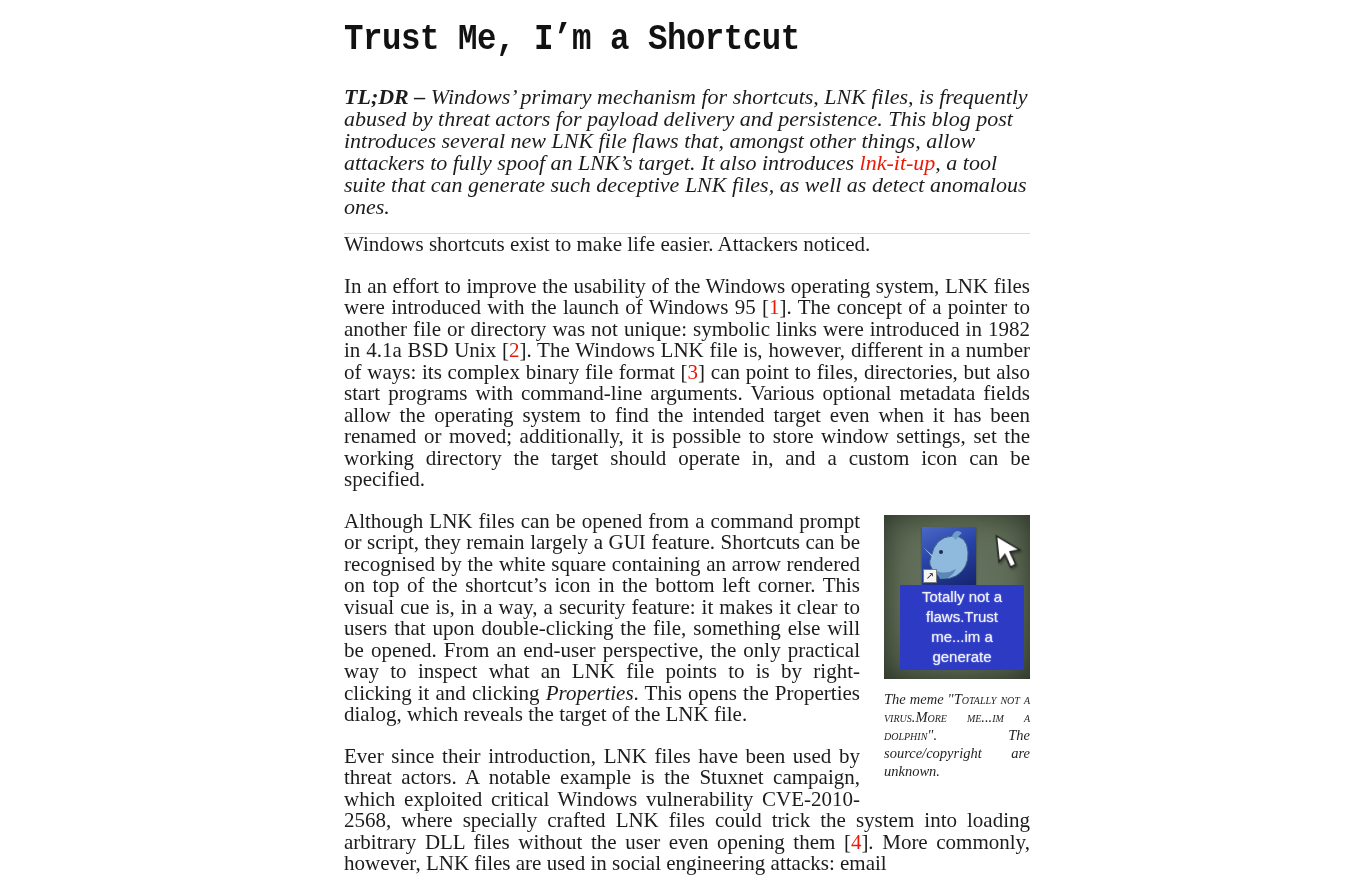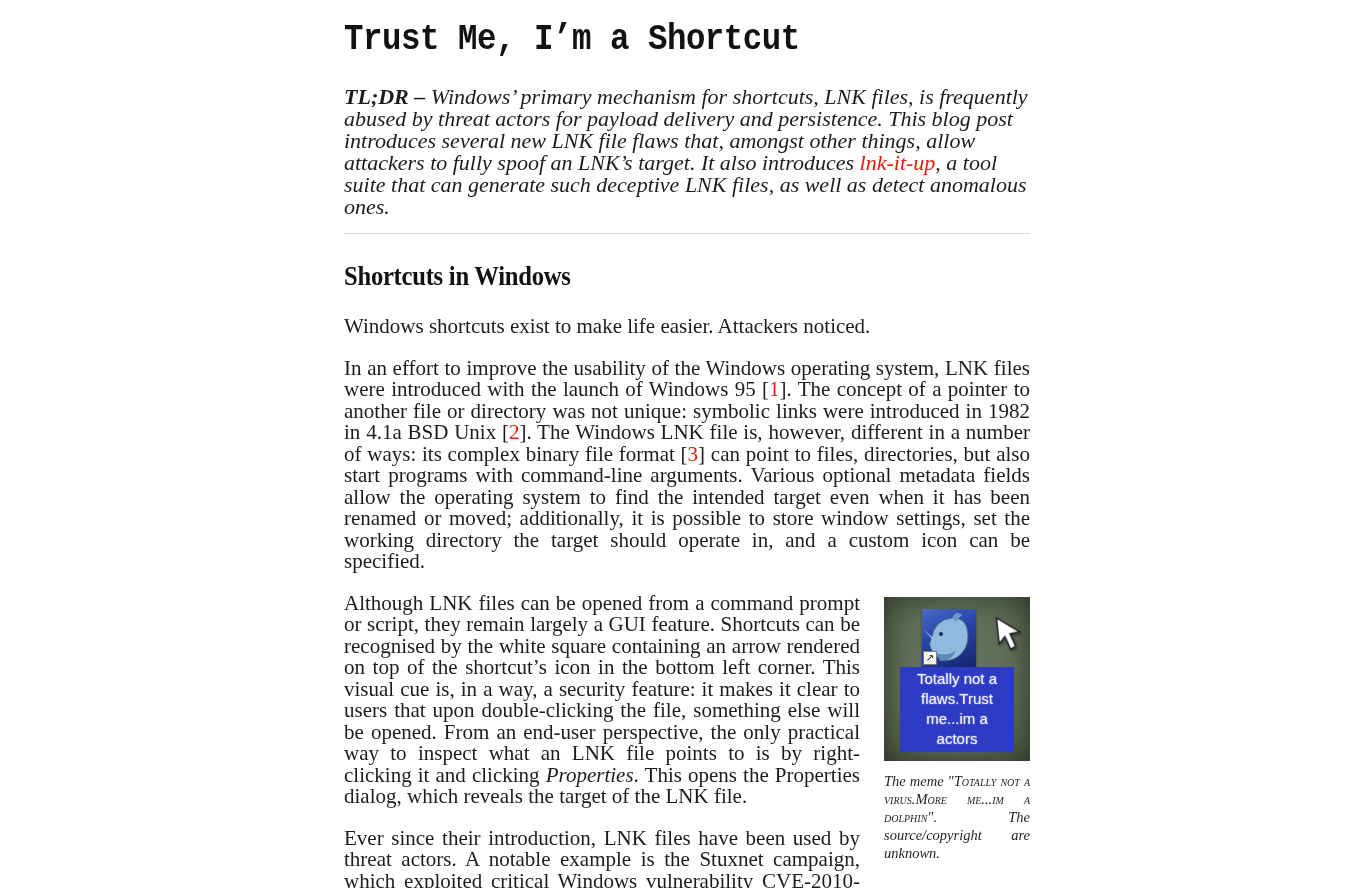--- a/index.html
+++ b/index.html
@@ -107,21 +107,21 @@
   .mouse-cursor {
     position: absolute;
     left: 112px; top: 18px;
     width: 26px; height: 38px;
     transform: rotate(-6deg);
     filter: drop-shadow(1px 2px 1px rgba(0,0,0,0.35));
   }
   .icon-label {
     position: absolute;
     left: 16px; top: 70px;
-    width: 114px;
+    width: 124px;
     background: var(--meme_label_blue, #2c3ac4);
     color: #f0f0fa;
     font-family: "Liberation Sans", sans-serif;
     font-size: 15px;
     line-height: 20px;
     text-align: center;
     padding: 2px 0 3px 0;
     text-shadow: 0 0 1.5px rgba(230,235,255,0.85);
   }
   figcaption.meme-caption {
@@ -138,21 +138,20 @@
 <body>
 
 <article class="content-column">
 
   <h1 class="post-title"><span class="condense">Trust Me, I’m a Shortcut</span></h1>
 
   <p class="tldr"><span class="tldr-label">TL;DR – </span><span>Windows’ primary mechanism for shortcuts, LNK files, is frequently abused by threat actors for payload delivery and persistence. This blog post introduces several new LNK file flaws that, amongst other things, allow attackers to fully spoof an LNK’s target. It also introduces </span><a class="inline-link">lnk-it-up</a><span>, a tool suite that can generate such deceptive LNK files, as well as detect anomalous ones.</span></p>
 
   <hr class="section-divider">
 
-  <h2 class="section-heading"><span class="condense">Shortcuts in Windows</span></h2>
 
   <div class="section-body">
 
     <p class="body-para"><span>Windows shortcuts exist to make life easier. Attackers noticed.</span></p>
 
     <p class="body-para"><span>In an effort to improve the usability of the Windows operating system, LNK files were introduced with the launch of Windows 95 [</span><a class="ref-link">1</a><span>]. The concept of a pointer to another file or directory was not unique: symbolic links were introduced in 1982 in 4.1a BSD Unix [</span><a class="ref-link">2</a><span>]. The Windows LNK file is, however, different in a number of ways: its complex binary file format [</span><a class="ref-link">3</a><span>] can point to files, directories, but also start programs with command-line arguments. Various optional metadata fields allow the operating system to find the intended target even when it has been renamed or moved; additionally, it is possible to store window settings, set the working directory the target should operate in, and a custom icon can be specified.</span></p>
 
     <figure class="meme-figure">
       <div class="meme-photo">
         <div class="shortcut-icon">
@@ -165,21 +164,21 @@
           </svg>
           <span class="lnk-overlay">↗</span>
         </div>
         <svg class="mouse-cursor" viewBox="0 0 24 34">
           <polygon points="2,1 2,25 8,19 12,31 17,29 13,17 22,16" fill="#ffffff" stroke="#222222" stroke-width="1.4"></polygon>
         </svg>
         <div class="icon-label">
           <div>Totally not a</div>
           <div>flaws.Trust</div>
           <div>me...im a</div>
-          <div>actors</div>
+          <div>generate</div>
         </div>
       </div>
       <figcaption class="meme-caption"><span>The meme "</span><span class="sc">Totally not a virus.More me...im a dolphin</span><span>". The source/copyright are unknown.</span></figcaption>
     </figure>
 
     <p class="body-para"><span>Although LNK files can be opened from a command prompt or script, they remain largely a GUI feature. Shortcuts can be recognised by the white square containing an arrow rendered on top of the shortcut’s icon in the bottom left corner. This visual cue is, in a way, a security feature: it makes it clear to users that upon double-clicking the file, something else will be opened. From an end-user perspective, the only practical way to inspect what an LNK file points to is by right-clicking it and clicking </span><em>Properties</em><span>. This opens the Properties dialog, which reveals the target of the LNK file.</span></p>
 
     <p class="body-para"><span>Ever since their introduction, LNK files have been used by threat actors. A notable example is the Stuxnet campaign, which exploited critical Windows vulnerability CVE-2010-2568, where specially crafted LNK files could trick the system into loading arbitrary DLL files without the user even opening them [</span><a class="ref-link">4</a><span>]. More commonly, however, LNK files are used in social engineering attacks: email</span></p>
 
   </div>

